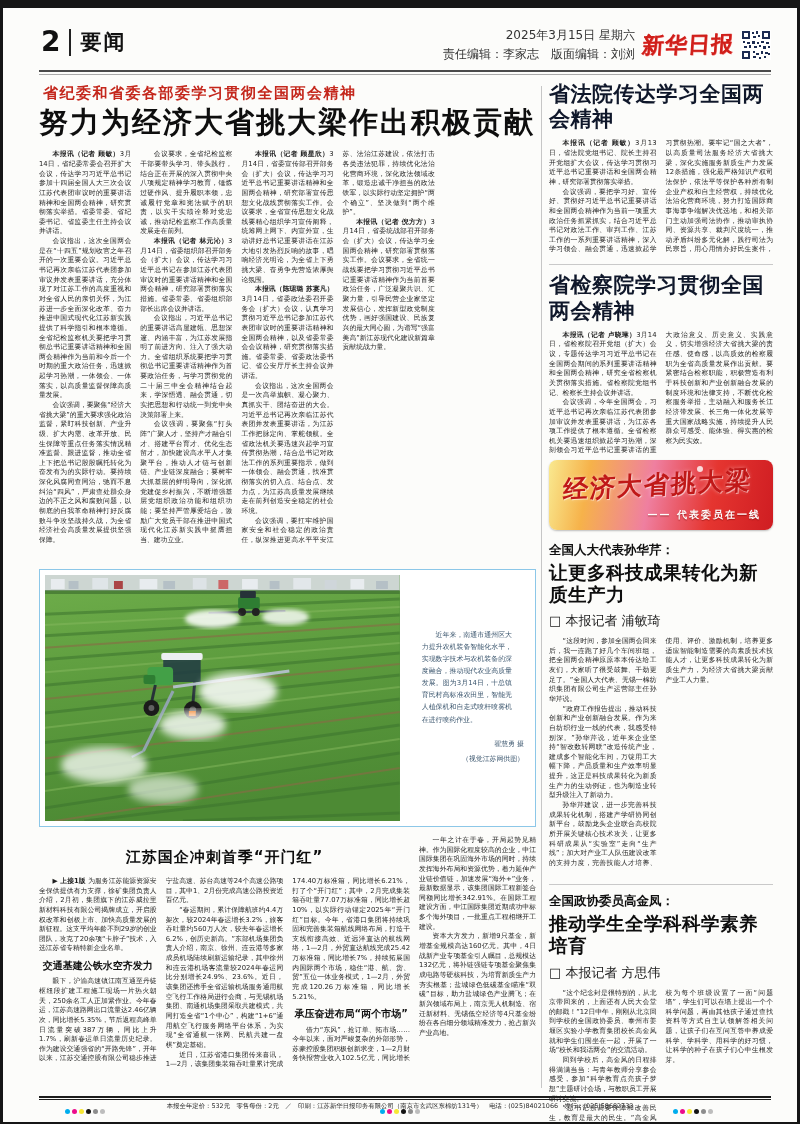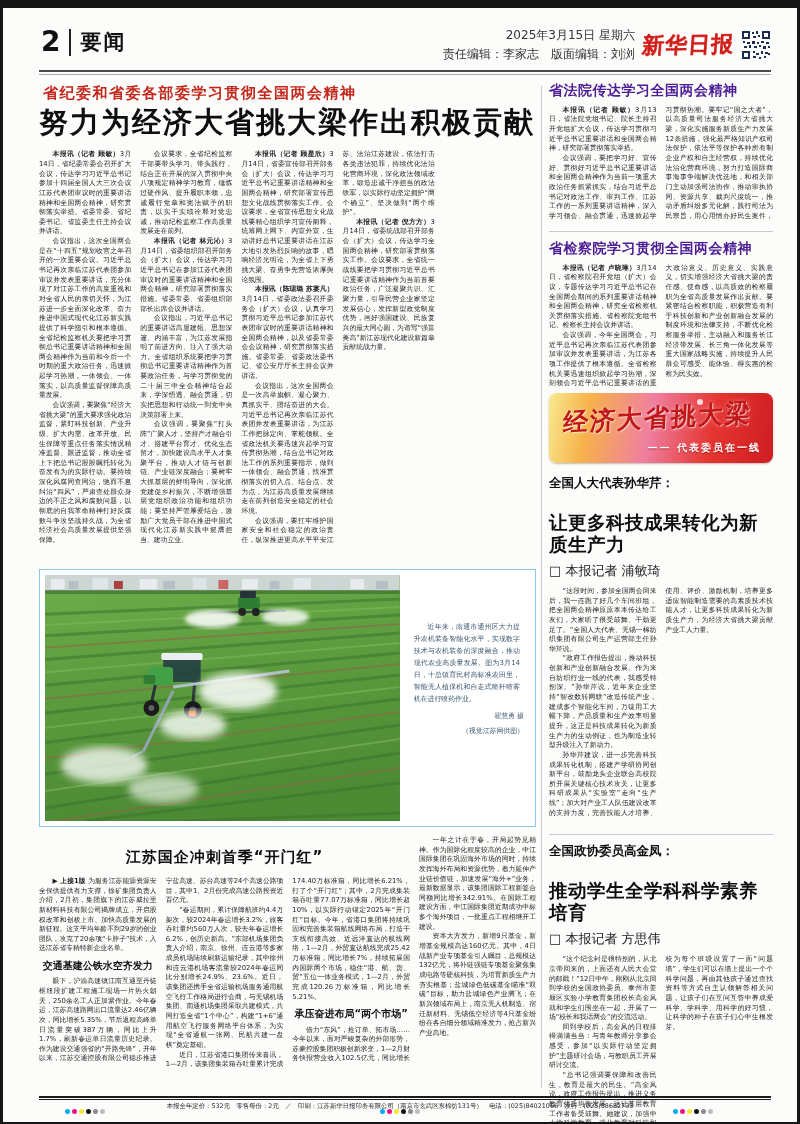--- a/index.html
+++ b/index.html
@@ -26,39 +26,39 @@
 
   
   .lead-article{position:absolute;left:36px;top:76px;width:497px;}
   .lead-kicker{font-size:15px;font-weight:bold;color:#c4271c;letter-spacing:1.5px;padding-left:4px;}
   .lead-headline{font-size:29px;font-weight:bold;color:#0e0e0e;letter-spacing:2px;margin-top:3px;line-height:1.15;}
   .lead-body{margin-top:11px;height:404px;column-count:5;column-gap:9px;column-fill:auto;}
 
   
   .vrule{position:absolute;left:538px;top:78px;height:1002px;width:1px;background:#c6c6c6;}
   .right-col{position:absolute;left:546px;top:74px;width:224px;}
-  .r-art .r-headline{font-size:14px;font-weight:bold;color:#4c1d95;letter-spacing:0.5px;line-height:1.2;}
+  .r-art .r-headline{font-size:21px;font-weight:bold;color:#0f172a;letter-spacing:0.5px;line-height:1.2;}
   .r-body2{margin-top:7px;column-count:2;column-gap:9px;column-fill:auto;}
   .r-sep{border-top:1px solid #c9c9c9;margin:9px 0 8px;}
 
   .banner{position:relative;height:70px;border-radius:8px;margin:3px 0 12px;background:linear-gradient(100deg,#f9e990 0%,#f6b24a 18%,#ef7fa0 45%,#e53530 72%,#cf1d22 100%);overflow:hidden;box-shadow:0 1px 2px rgba(0,0,0,0.25);}
   .banner-title{position:absolute;left:14px;top:8px;font-family:"DejaVu Serif","Liberation Serif",serif;font-size:25px;font-weight:bold;color:#c01818;letter-spacing:2px;transform:rotate(-3deg) skewX(-6deg);text-shadow:1px 1px 0 #fff8,0 0 4px #fff6;}
   .banner-sub{position:absolute;right:12px;bottom:8px;font-size:10px;font-weight:bold;color:#fff;letter-spacing:2px;text-shadow:0 1px 1px rgba(120,0,0,.6);}
   .banner-spark{position:absolute;right:70px;top:6px;width:6px;height:6px;background:#fff;border-radius:50%;opacity:.8;}
 
   .r-kicker{font-size:12.5px;font-weight:bold;color:#101010;margin-top:2px;}
-  .r-headline-big{font-size:18.5px;font-weight:bold;color:#0e0e0e;line-height:1.2;margin-top:20px;letter-spacing:0.5px;}
+  .r-headline-big{font-size:18.5px;font-weight:bold;color:#0e0e0e;line-height:1.2;margin-top:3px;letter-spacing:0.5px;}
   .r-byline{font-size:13px;color:#222;margin:6px 0 5px;}
 
   
   .photo-block{position:absolute;left:36px;top:561px;width:497px;height:258px;border:1px solid #8cc7e8;background:#fff;box-sizing:border-box;padding:5px;display:flex;gap:6px;}
   .photo-frame{flex:1 1 auto;position:relative;overflow:hidden;background:#4f8f3a;}
   .photo-frame svg{display:block;width:100%;height:100%;}
   .photo-caption{width:126px;box-sizing:border-box;padding:42px 6px 6px 4px;font-size:6.9px;line-height:1.75;color:#3b566e;text-align:justify;}
-  .photo-caption .cap{text-indent:2em;margin:4px;}
+  .photo-caption .cap{text-indent:2em;margin:12px;}
   .photo-caption .credit{text-align:right;margin-top:3px;}
 
   
   .soe{position:absolute;left:36px;top:828px;width:497px;height:256px;display:flex;gap:9px;}
   .soe-left{width:371px;}
   .soe-headline{font-size:15px;font-weight:bold;color:#0e0e0e;text-align:center;letter-spacing:1px;padding:12px 0 10px;}
   .soe-body{height:196px;column-count:3;column-gap:9px;column-fill:auto;}
   .soe-right{width:117px;height:100%;}
 
   
@@ -186,21 +186,21 @@
     </div>
 
     <div class="r-sep"></div>
 
     <div class="r-art">
       <div class="r-kicker">全国政协委员高金凤：</div>
       <div class="r-headline-big">推动学生全学科科学素养培育</div>
       <div class="r-byline">□ 本报记者 方思伟</div>
       <div class="r-body2 smalltext" style="height:232px">
           <p class="para">“这个纪念封是很特别的，从北京带回来的，上面还有人民大会堂的邮戳！”12日中午，刚刚从北京回到学校的全国政协委员、泰州市姜堰区实验小学教育集团校长高金凤就和学生们围坐在一起，开展了一场“校长和我话两会”的交流活动。</p>
-          <p class="para">回到学校后，高金凤的日程排得满满当当：与青年教师分享参会感受，参加“以实际行动坚定拥护”主题研讨会场，与教职员工开展研讨交流。</p>
+          <p class="para">回到学校后，高金凤的日程排得满满当当：与青年教师分享参会感受，参加“科学教育点亮孩子梦想”主题研讨会场，与教职员工开展研讨交流。</p>
           <p class="para">“总书记强调要保障和改善民生，教育是最大的民生。”高金凤说，政府工作报告提出，推进义务教育优质均衡发展，这让基层教育工作者备受鼓舞。她建议，加强中小学科学教育，强化教育对科技和人才的支撑作用，推动学生全学科科学素养培育，在课程设置、师资配备、实验条件等方面加大投入，打通科学教育“最后一公里”。</p>
           <p class="para">“培养孩子们的科学兴趣，要从身边的小事做起。”高金凤介绍，学校为每个班级设置了一面“问题墙”，学生们可以在墙上提出一个个科学问题，再由其他孩子通过查找资料等方式自主认领解答相关问题，让孩子们在互问互答中养成爱科学、学科学、用科学的好习惯，让科学的种子在孩子们心中生根发芽。</p>
         </div>
     </div>
   </div>
 
   <div class="photo-block">
     <div class="photo-frame">
       <svg viewBox="0 0 360 246" preserveAspectRatio="none">
         <defs>

